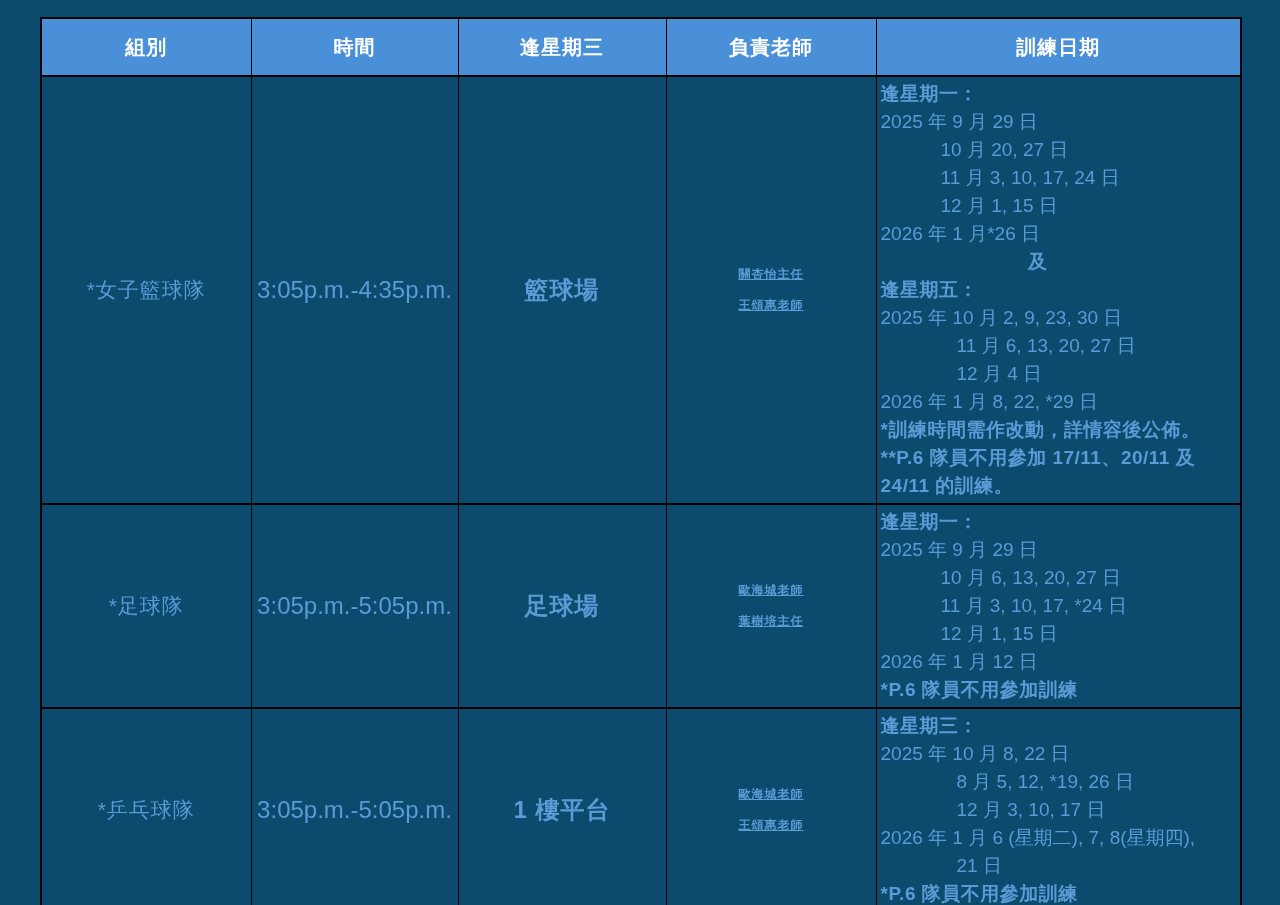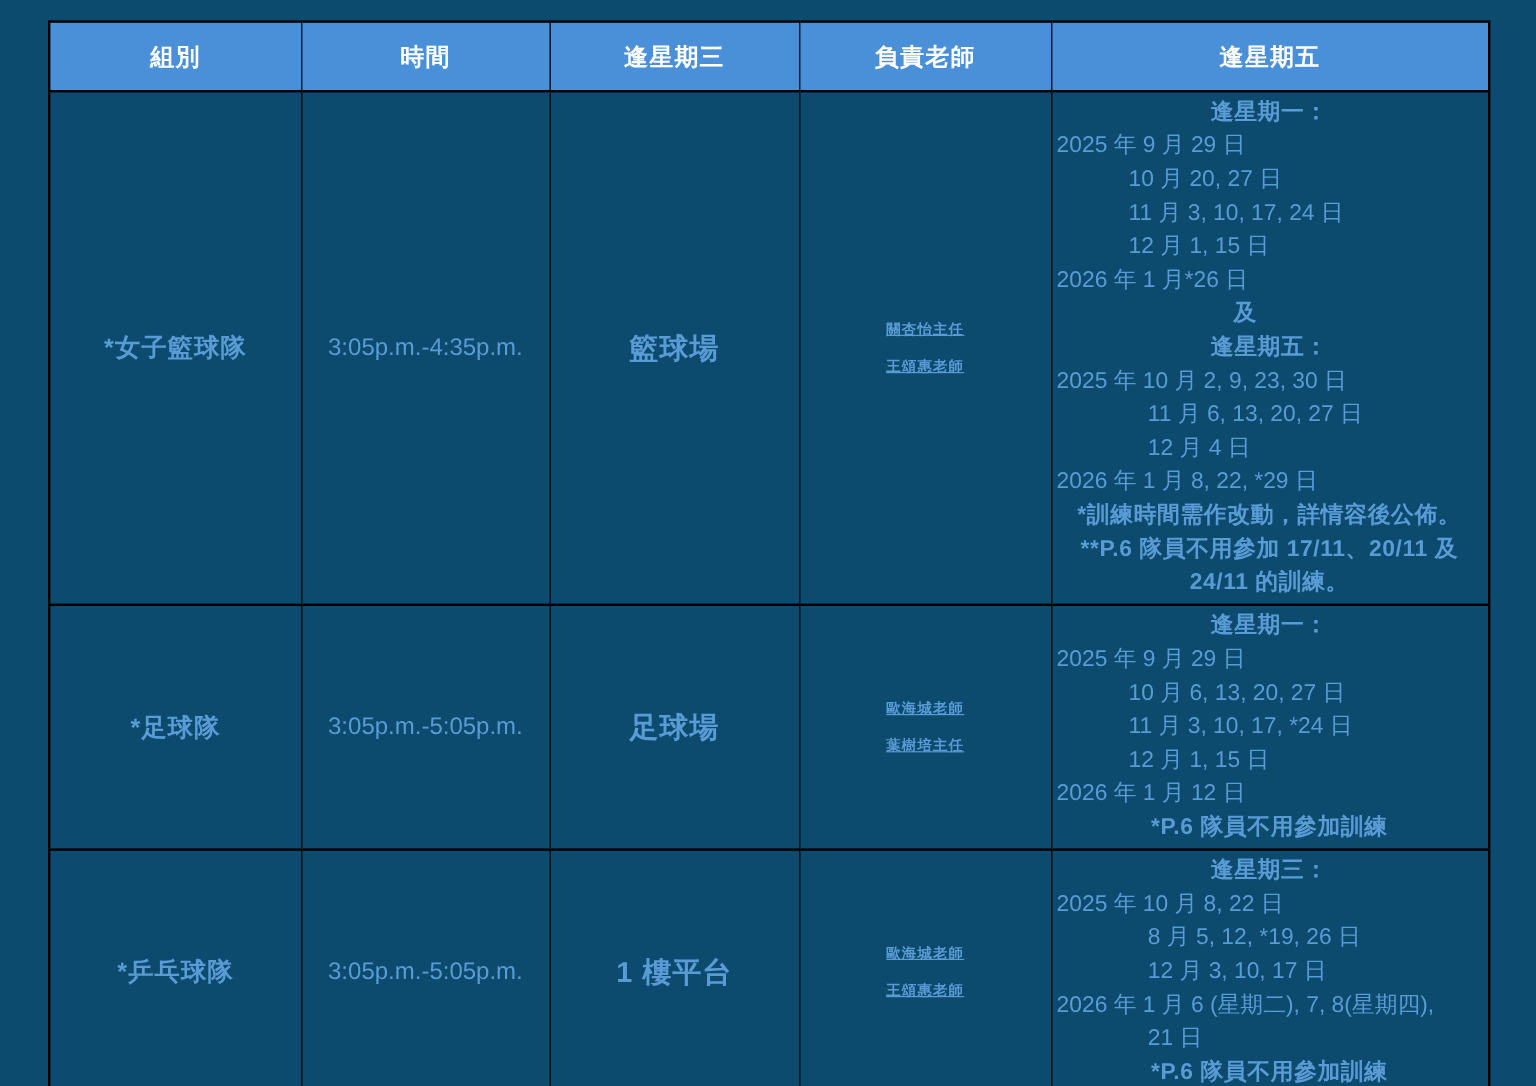--- a/index.html
+++ b/index.html
@@ -45,33 +45,33 @@
     border-top:2px solid var(--border);
     border-bottom:2px solid var(--border);
     color:var(--text-blue);
     vertical-align:middle;
     text-align:center;
     padding:0;
   }
   tbody tr:nth-child(1){height:415px;}
   tbody tr:nth-child(2){height:194px;}
   tbody tr:nth-child(3){height:190px;}
-  td.group-cell{font-size:21px;font-weight:bold;letter-spacing:1px;}
-  td.time-cell{font-size:20px;font-weight:normal;}
+  td.group-cell{font-size:21px;font-weight:normal;letter-spacing:1px;}
+  td.time-cell{font-size:24px;font-weight:normal;}
   td.location-cell{font-size:24px;font-weight:bold;letter-spacing:1px;margin-left:34px;}
   td.teacher-cell{font-size:12px;font-weight:bold;letter-spacing:1px;line-height:31px;text-decoration:underline;}
   td.dates-cell{
     vertical-align:top;
     text-align:left;
     font-size:19px;
     line-height:28px;
     padding:3px 5px 3px 4px;
   }
   .dline{white-space:normal;}
-  .dline.b{font-weight:bold;letter-spacing:0.5px;text-align:center;}
+  .dline.b{font-weight:bold;letter-spacing:0.5px;}
   .dline.ind1{padding-left:60px;}
   .dline.ind2{padding-left:76px;}
   .dline.ctr{text-align:center;padding-right:40px;}
 </style>
 </head>
 <body>
 
 <div class="sheet">
   <table class="schedule">
     <colgroup>
@@ -80,21 +80,21 @@
         <col class="c3">
         <col class="c4">
         <col class="c5">
     </colgroup>
     <thead>
       <tr>
         <th>組別</th>
         <th>時間</th>
         <th>逢星期三</th>
         <th>負責老師</th>
-        <th>逢星期五</th>
+        <th>訓練日期</th>
       </tr>
     </thead>
     <tbody>
         <tr>
           <td class="group-cell">*女子籃球隊</td>
           <td class="time-cell">3:05p.m.-4:35p.m.</td>
           <td class="location-cell">籃球場</td>
           <td class="teacher-cell">
             <div>關杏怡主任</div>
             <div>王頌惠老師</div>

